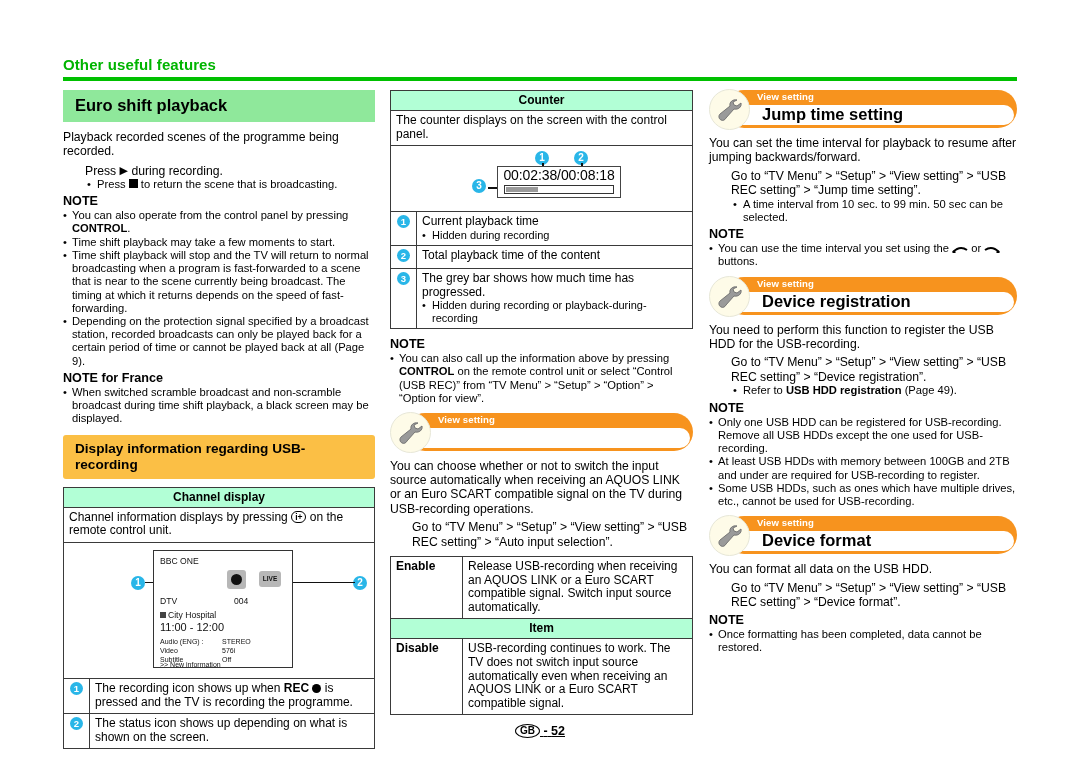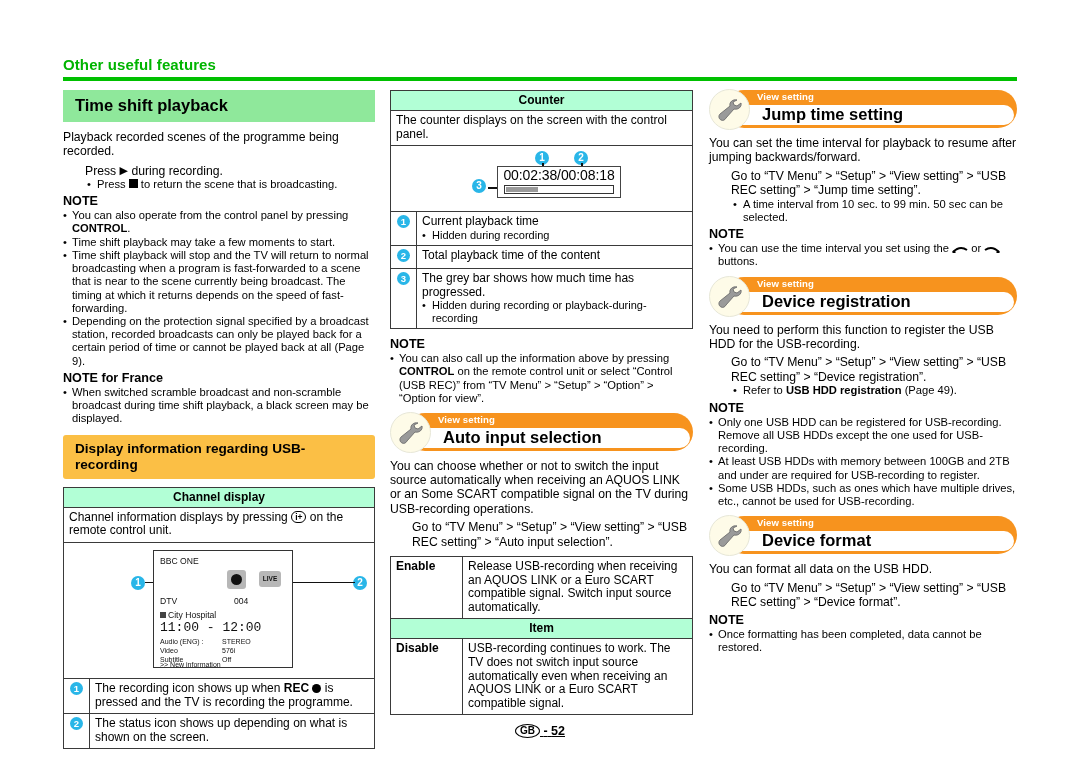--- a/index.html
+++ b/index.html
@@ -103,21 +103,21 @@
   }
   .tv-live {
     position:absolute; left:105px; top:20px; width:22px; height:16px;
     background:#b7b7b7; border-radius:3px; color:#111;
     font-size:6.5px; font-weight:bold; text-align:center; line-height:16px;
   }
   .tv-dtv { position:absolute; left:6px; top:44px; font-size:8.6px; }
   .tv-004 { position:absolute; left:80px; top:44px; font-size:8.6px; }
   .tv-prog { position:absolute; left:6px; top:58px; font-size:8.6px; }
   .tv-prog .sq { display:inline-block; width:6px; height:6px; background:#444; vertical-align:0px; margin-right:2px; }
-  .tv-time { position:absolute; left:6px; top:70px; font-size:13px;font-family:Liberation Mono, monospace; }
+  .tv-time { position:absolute; left:6px; top:70px; font-size:11px; }
   .tv-row { position:absolute; left:6px; font-size:7px; }
   .tv-row .v { position:absolute; left:62px; top:0; white-space:nowrap;}
   .tv-new { position:absolute; left:6px; top:107px; font-size:7px; }
   .lead-l { position:absolute; height:1.4px; background:#111; }
   .call-left { position:absolute; left:62px; top:30px; }
   .call-right { position:absolute; left:284px; top:30px; }
   .bigc {
     display:inline-block; width:14px; height:14px; border-radius:50%;
     background:#29b6e8; color:#fff; font-size:10px; font-weight:bold;
     text-align:center; line-height:14px;
@@ -193,21 +193,21 @@
 </head>
 <body>
 
 <div class="page">
 
   <div class="runhead">Other useful features</div>
   <div class="runrule"></div>
 
   <div class="col col-left">
 
-    <div class="sec-green">Time shift playback</div>
+    <div class="sec-green">Euro shift playback</div>
 
     <p class="body-text">Playback recorded scenes of the programme being recorded.</p>
 
     <p class="indent-text">
       Press <span class="glyph-play">▶</span> during recording.
     </p>
     <p class="sub-bullet">
       Press <span class="glyph-stop"></span> to return the scene that is broadcasting.
     </p>
 
@@ -357,29 +357,28 @@
 
     <div class="note-head" style="margin-top:8px;">NOTE</div>
     <ul class="note-list">
       <li>You can also call up the information above by pressing <b>CONTROL</b> on the remote control unit or select “Control (USB REC)” from “TV Menu” &gt; “Setup” &gt; “Option” &gt; “Option for view”.</li>
     </ul>
 
     <div class="vs">
       <div class="vs-bar"></div>
       <div class="vs-white"></div>
       <div class="vs-sub">View setting</div>
-      <div class="vs-title">Auto input selection</div>
       <div class="vs-circle">
         <svg width="29" height="25" viewBox="0 0 29 25">
           <path d="M21 2 C17 1 13 4 14 8 L4 16 C2 18 3 21 5 22 C7 23 9 22 10 20 L18 11 C22 12 26 9 25 5 L21 8 L18 7 L17 4 Z" fill="#9a9a9a" stroke="#6d6d6d" stroke-width="0.9"></path>
         </svg>
       </div>
     </div>
 
-    <p class="body-text">You can choose whether or not to switch the input source automatically when receiving an AQUOS LINK or an Some SCART compatible signal on the TV during USB-recording operations.</p>
+    <p class="body-text">You can choose whether or not to switch the input source automatically when receiving an AQUOS LINK or an Euro SCART compatible signal on the TV during USB-recording operations.</p>
     <p class="indent-text" style="margin-bottom:7px;">Go to “TV Menu” &gt; “Setup” &gt; “View setting” &gt; “USB REC setting” &gt; “Auto input selection”.</p>
 
     <table class="doc">
       <tbody>
           <tr>
         <td class="lbl-cell">Enable</td>
         <td class="plain">Release USB-recording when receiving an AQUOS LINK or a Euro SCART compatible signal. Switch input source automatically.</td>
       </tr>
       <tr>
         <th colspan="2">Item</th>

